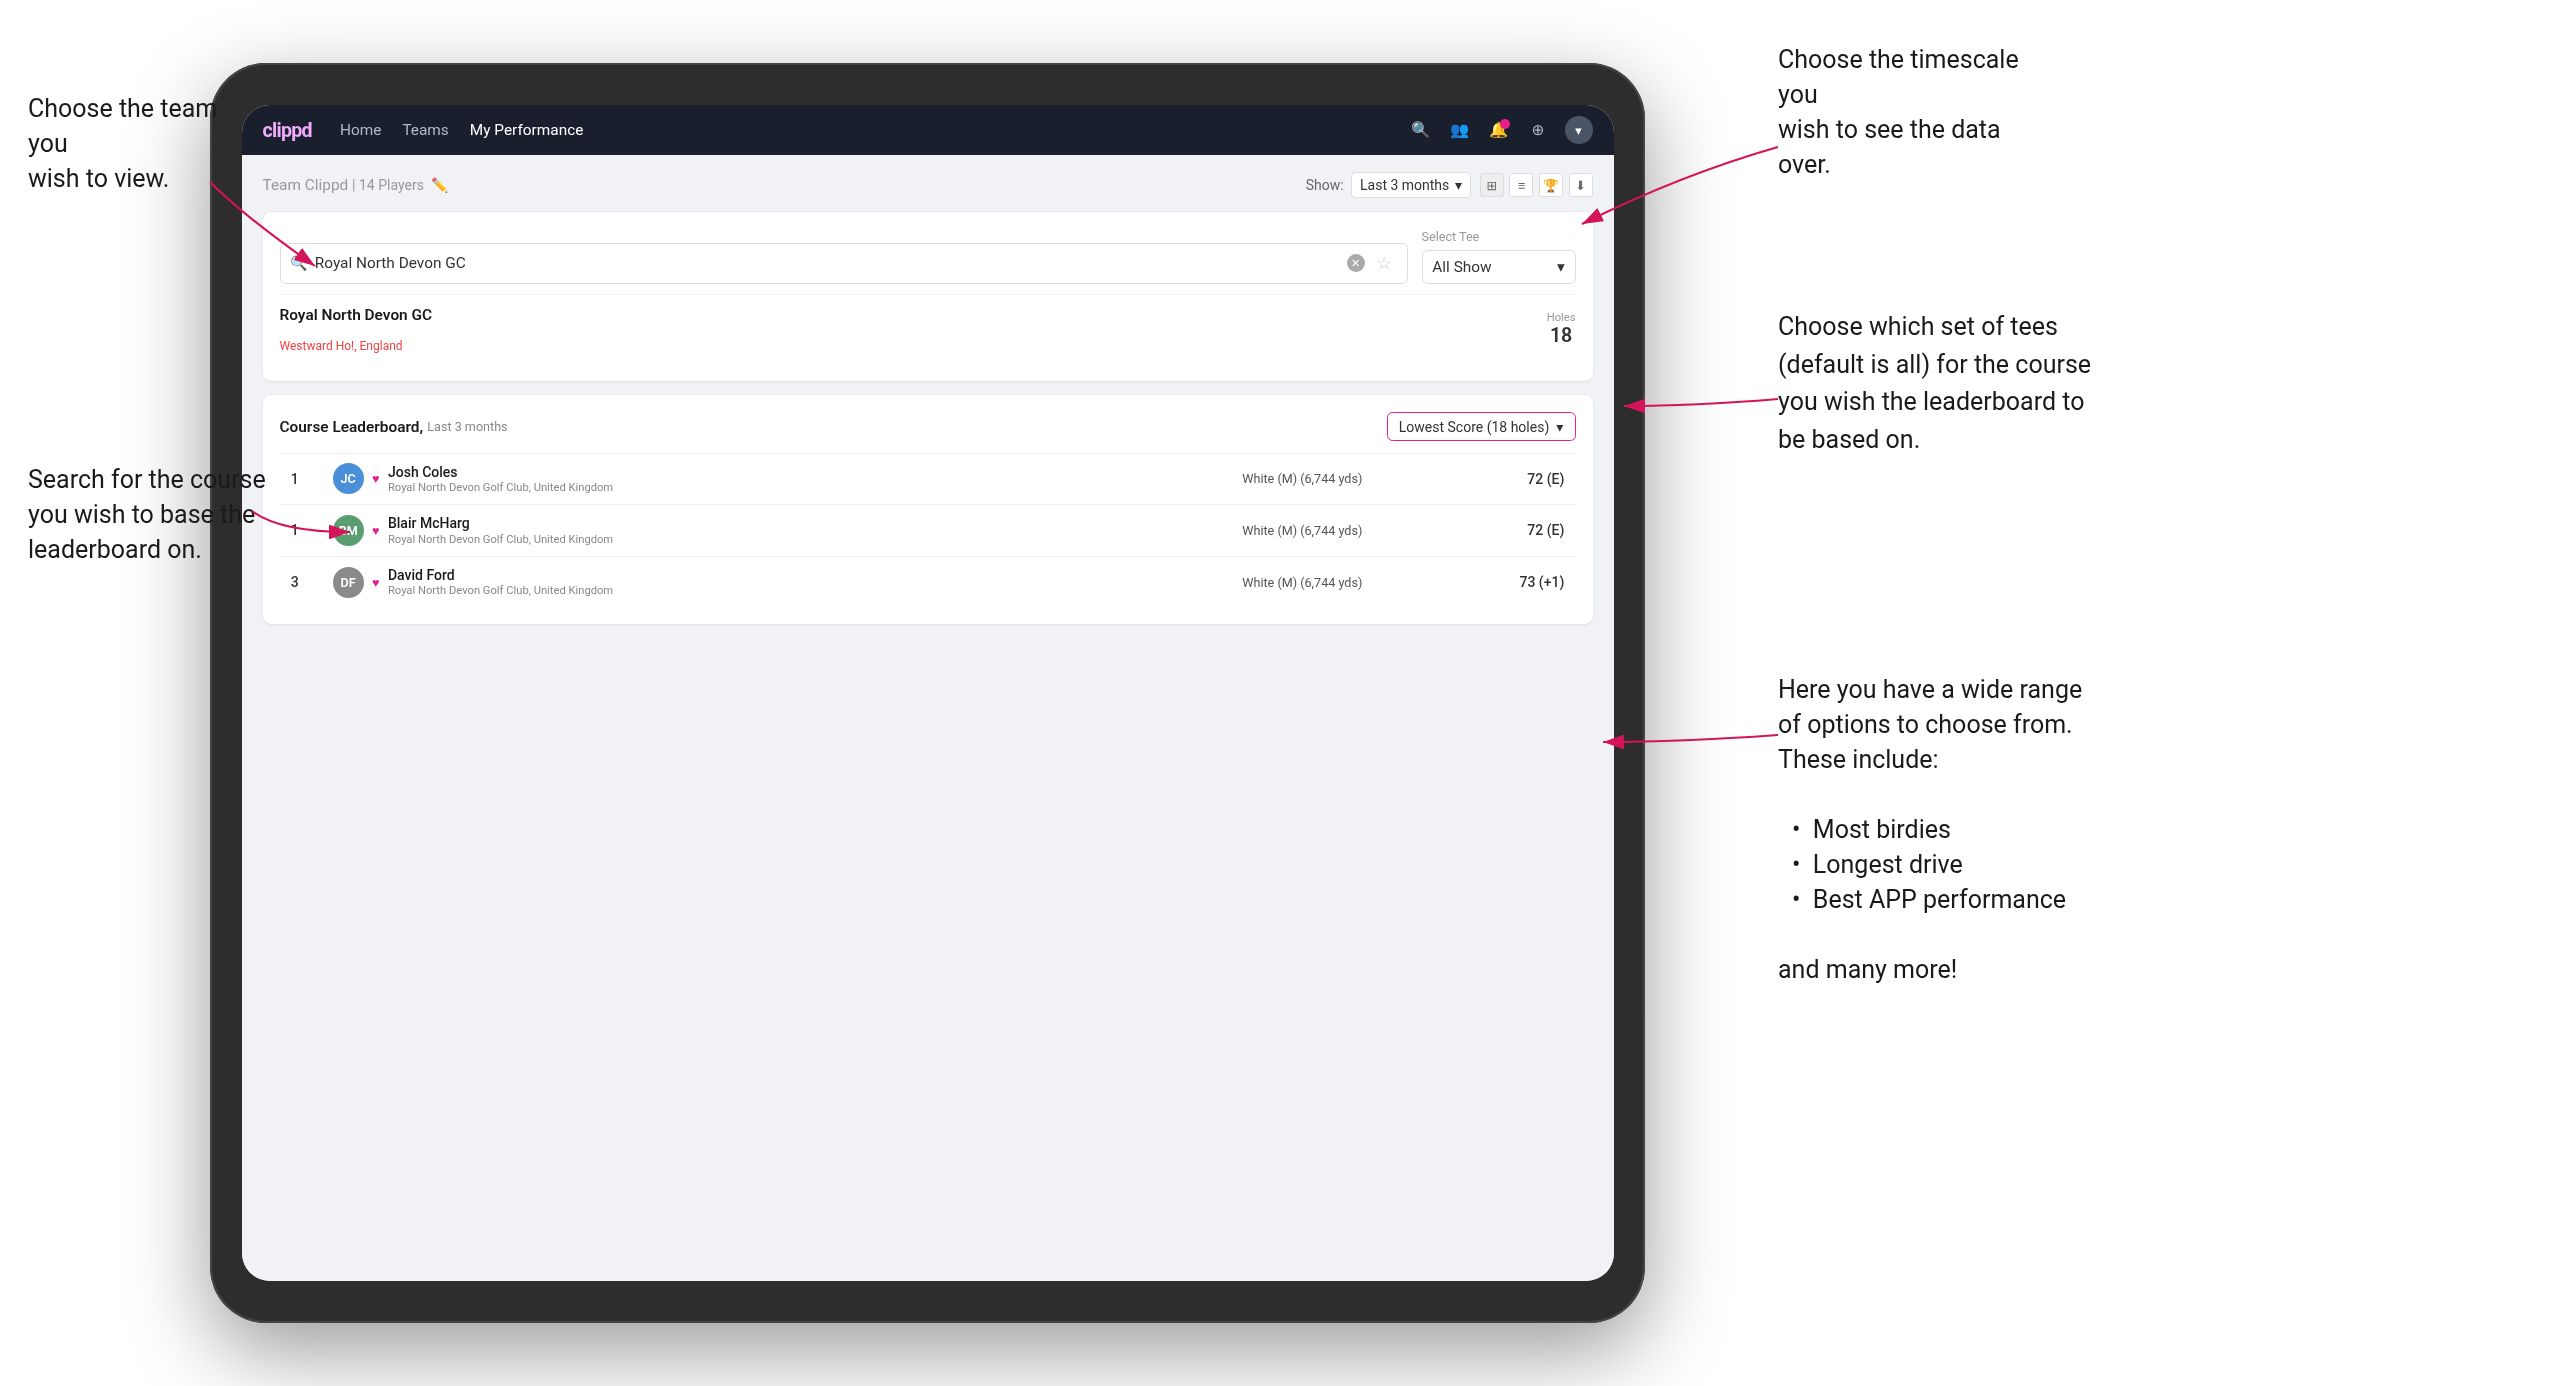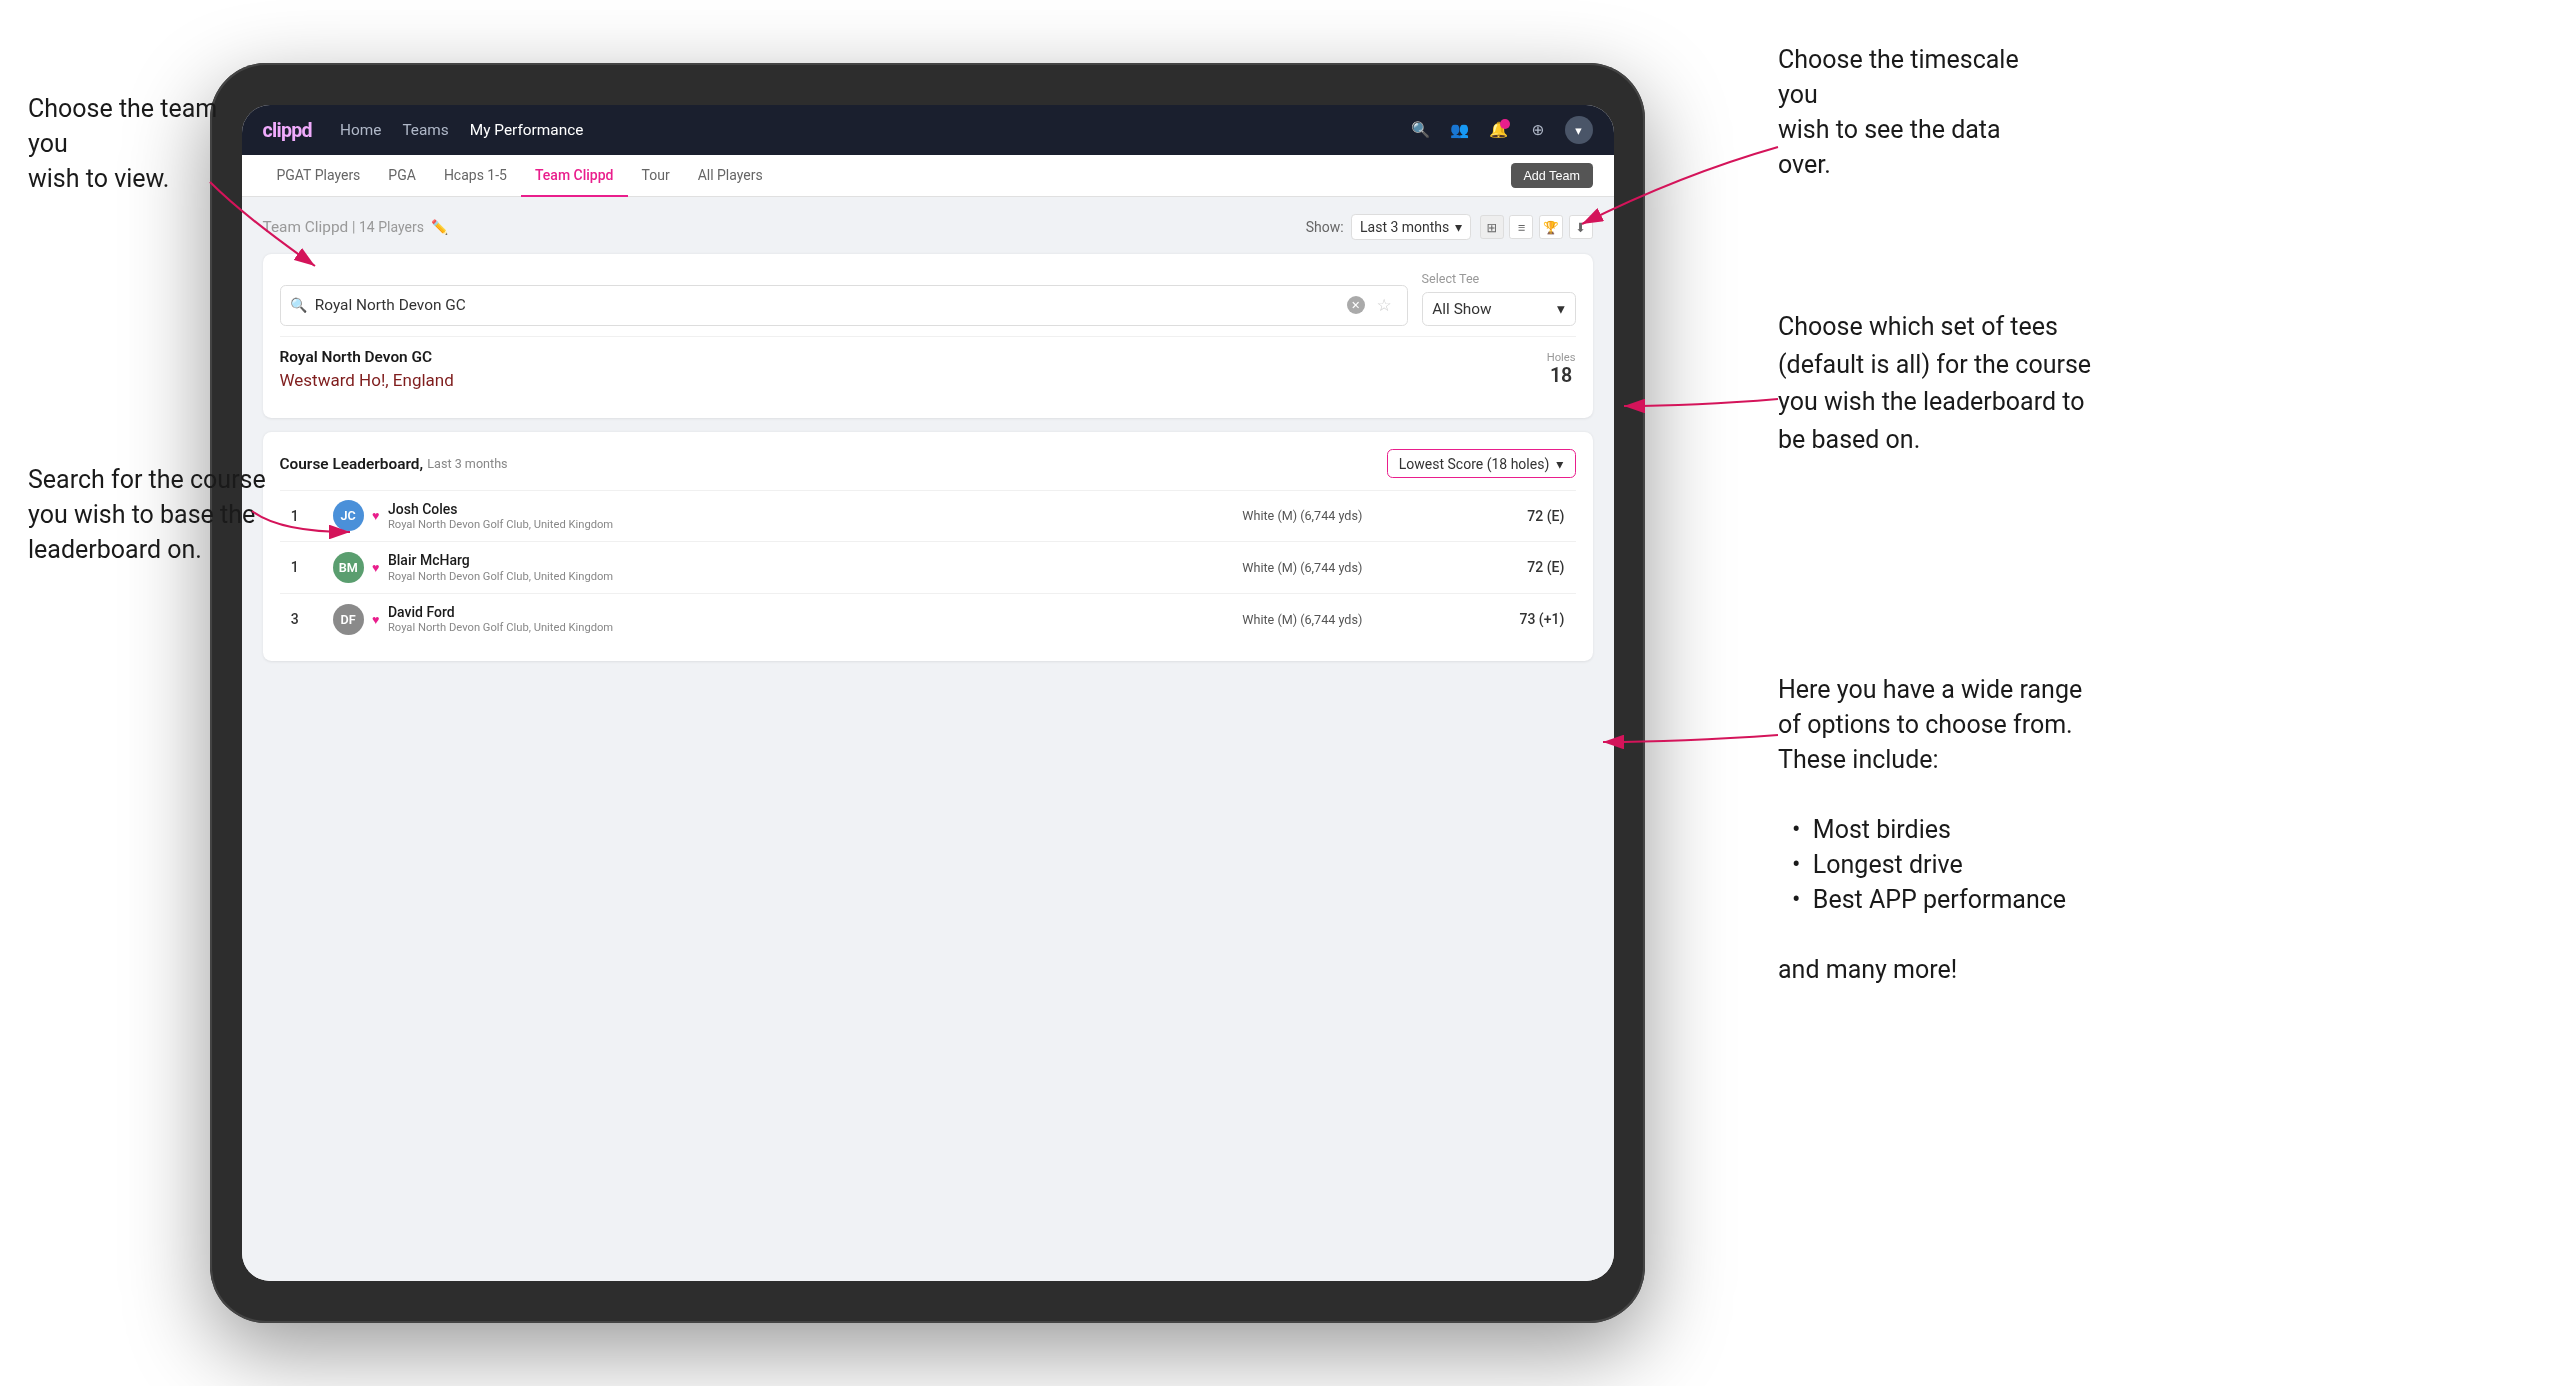--- a/index.html
+++ b/index.html
@@ -356,23 +356,23 @@
 
     .course-info { flex: 1; }
 
     .course-name {
       font-size: 15.4px;
       font-weight: 600;
       color: #1a1a1a;
     }
 
     .course-location {
-      font-size: 17px;
-      color: #7f1d1d;
-      margin-top: 4px;
+      font-size: 12px;
+      color: #ef4444;
+      margin-top: 15px;
     }
 
     .holes-box {
       display: flex;
       flex-direction: column;
       align-items: center;
     }
 
     .holes-label {
       font-size: 11.2px;
@@ -520,30 +520,20 @@
         <div class="navbar-icon">👥</div>
         <div class="navbar-icon">
           🔔
           <span class="badge"></span>
         </div>
         <div class="navbar-icon">⊕</div>
         <div class="avatar-btn">▾</div>
       </div>
     </div>
 
-    <div class="subnav">
-      <div class="subnav-tab">PGAT Players</div>
-      <div class="subnav-tab">PGA</div>
-      <div class="subnav-tab">Hcaps 1-5</div>
-      <div class="subnav-tab active">Team Clippd</div>
-      <div class="subnav-tab">Tour</div>
-      <div class="subnav-tab">All Players</div>
-      <div class="subnav-spacer"></div>
-      <button class="add-team-btn">Add Team</button>
-    </div>
 
     <div class="main-content">
 
       <div class="team-header">
         <span class="team-title">
           <span>Team Clippd</span>
           <span style="color:#999; font-weight:400; font-size:14px;"> | </span>
           <span style="color:#999; font-size:14px;">14 Players</span>
         </span>
         <span class="edit-icon">✏️</span>

